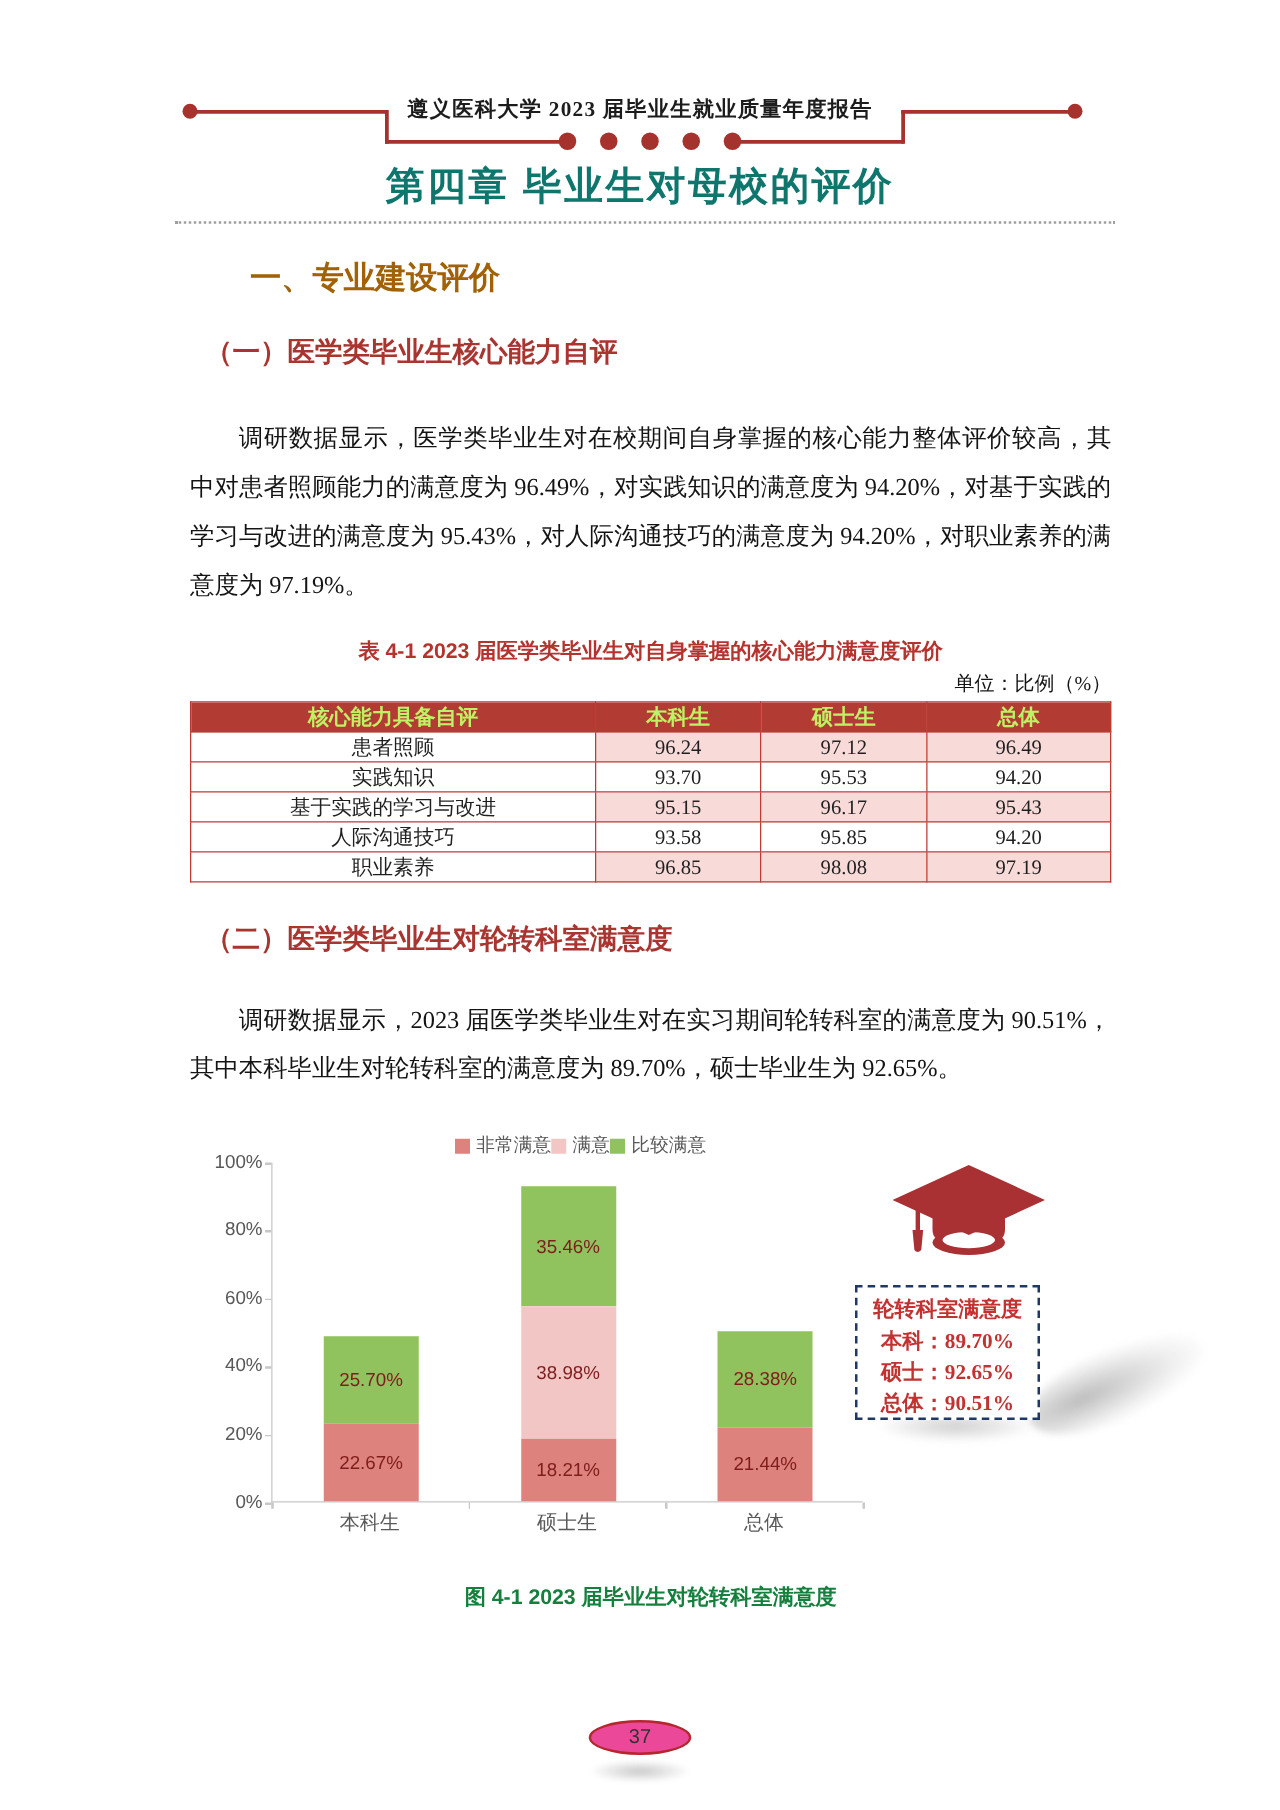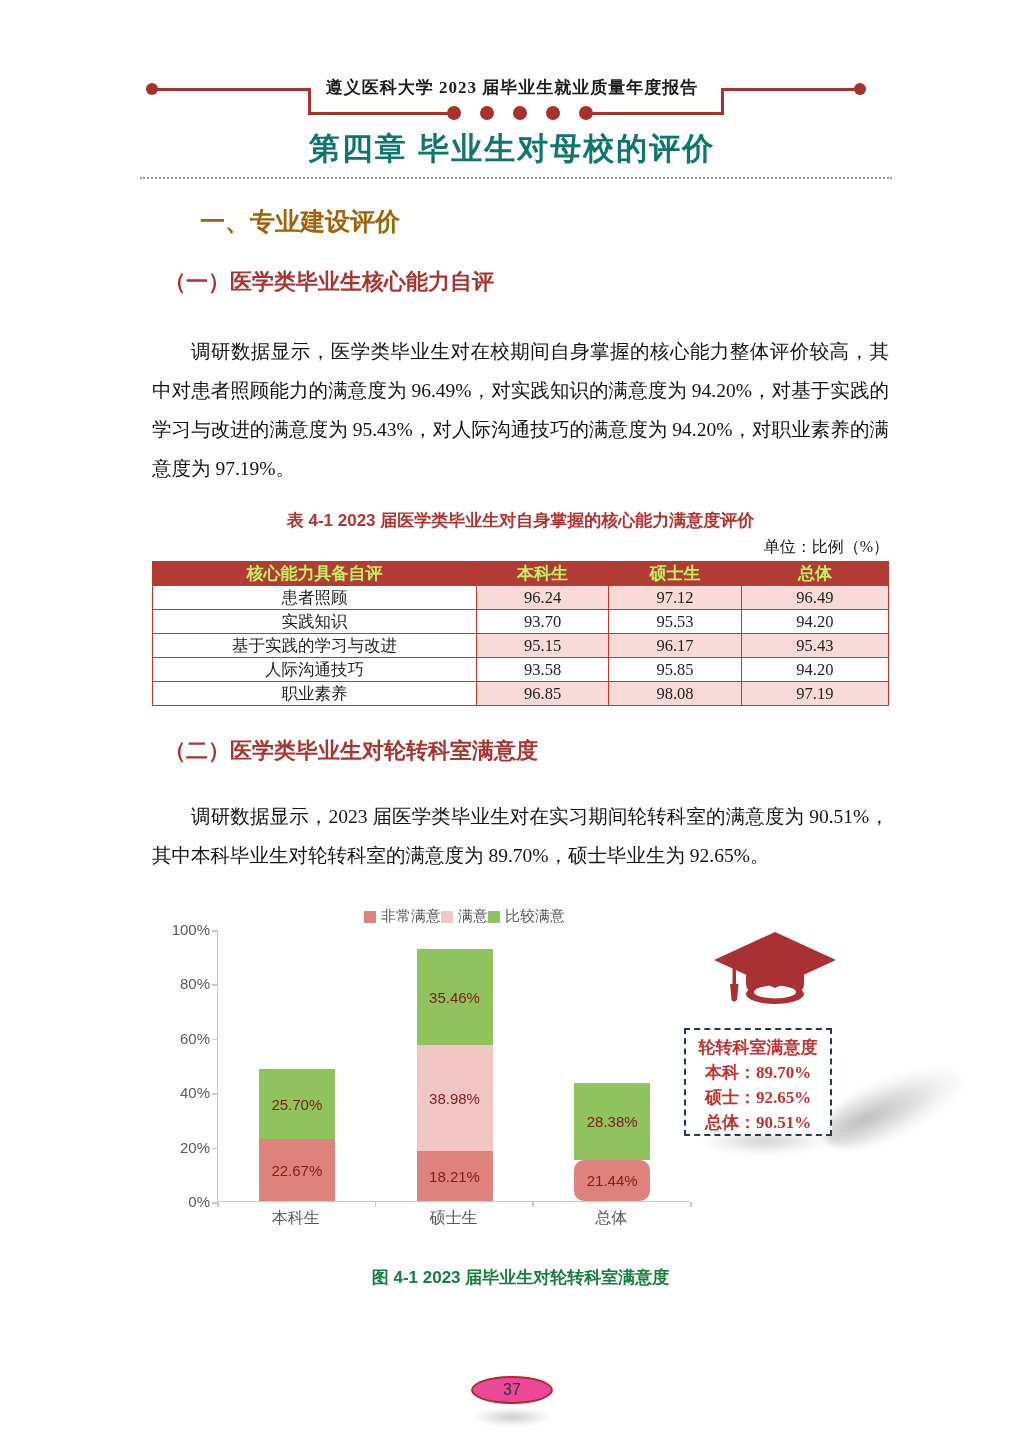--- a/index.html
+++ b/index.html
@@ -236,21 +236,21 @@
         <div class="bar" style="left: 40.8333px;">
           <div class="seg" style="height: 61.6624px; background: rgb(222, 130, 126);">22.67%</div>
           <div class="seg" style="height: 69.904px; background: rgb(144, 194, 94);">25.70%</div>
         </div>
         <div class="bar" style="left: 198.5px;">
           <div class="seg" style="height: 49.5312px; background: rgb(222, 130, 126);">18.21%</div>
           <div class="seg" style="height: 106.026px; background: rgb(242, 198, 196);">38.98%</div>
           <div class="seg" style="height: 96.4512px; background: rgb(144, 194, 94);">35.46%</div>
         </div>
         <div class="bar" style="left: 356.167px;">
-          <div class="seg" style="height: 41px; background: rgb(222, 130, 126); border-radius: 10px;">21.44%</div>
+          <div class="seg" style="height: 59px; background: rgb(222, 130, 126);">21.44%</div>
           <div class="seg" style="height: 77.1936px; background: rgb(144, 194, 94);">28.38%</div>
         </div>
       </div>
     <div id="yticks">
         <div class="ytick" style="top: 290px;">0%</div>
         <div class="ytick" style="top: 235.6px;">20%</div>
         <div class="ytick" style="top: 181.2px;">40%</div>
         <div class="ytick" style="top: 126.8px;">60%</div>
         <div class="ytick" style="top: 72.4px;">80%</div>
         <div class="ytick" style="top: 18px;">100%</div>

